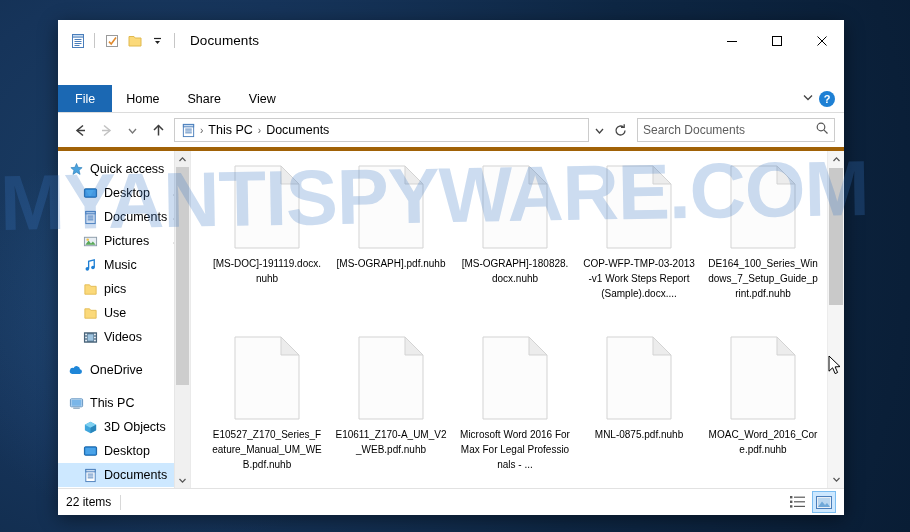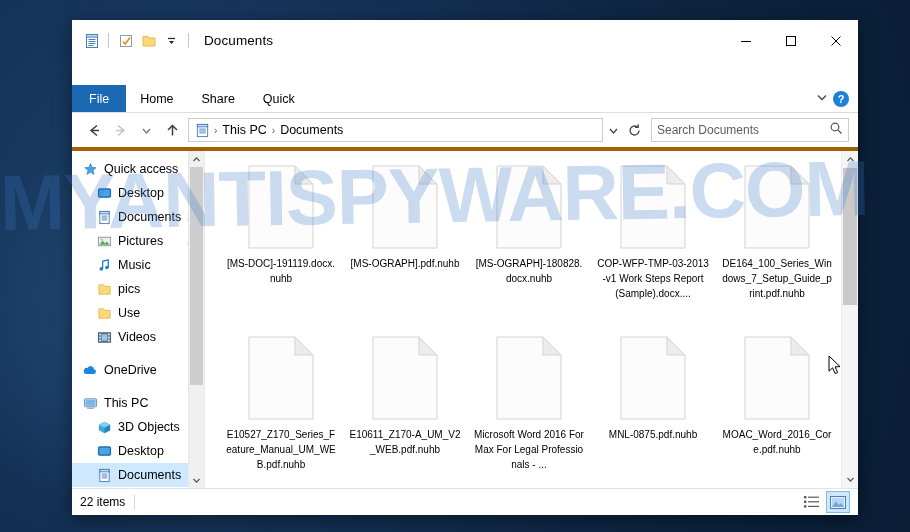--- a/index.html
+++ b/index.html
@@ -13,21 +13,21 @@
     background:
       radial-gradient(circle at 18% 42%, #1b3f66 0%, #16345a 30%, #0e2744 62%, #091d35 100%);
   }
   .desktop-glow{
     position:absolute;left:-60px;top:120px;width:520px;height:420px;
     background:radial-gradient(ellipse at center, rgba(62,120,190,.30) 0%, rgba(30,70,130,0) 70%);
   }
 
   
   .window{
-    position:absolute;left:72px;top:20px;width:786px;height:495px;
+    position:absolute;left:58px;top:20px;width:786px;height:495px;
     background:#ffffff;
     box-shadow:0 4px 18px rgba(0,0,0,.45);
     display:flex;flex-direction:column;
   }
   
   .titlebar{
     height:41px;background:#ffffff;display:flex;align-items:center;
     flex:0 0 auto;position:relative;
   }
   .qat{display:flex;align-items:center;gap:0;padding-left:8px;height:100%;}
@@ -213,21 +213,21 @@
             <line x1="10.5" y1="1.5" x2="1.5" y2="10.5" stroke="#000" stroke-width="1"></line>
           </svg>
       </div>
     </div>
   </div>
 
   <div class="ribbon">
     <div class="tab file">File</div>
     <div class="tab">Home</div>
     <div class="tab">Share</div>
-    <div class="tab">Quick</div>
+    <div class="tab">View</div>
     <div class="ribbon-right">
       <div>
         <svg width="14" height="14" viewBox="0 0 14 14">
             <path d="M3 5.5 L7 9.5 L11 5.5" fill="none" stroke="#444" stroke-width="1.3"></path>
           </svg>
       </div>
       <div class="help-ic">?</div>
     </div>
   </div>
 

